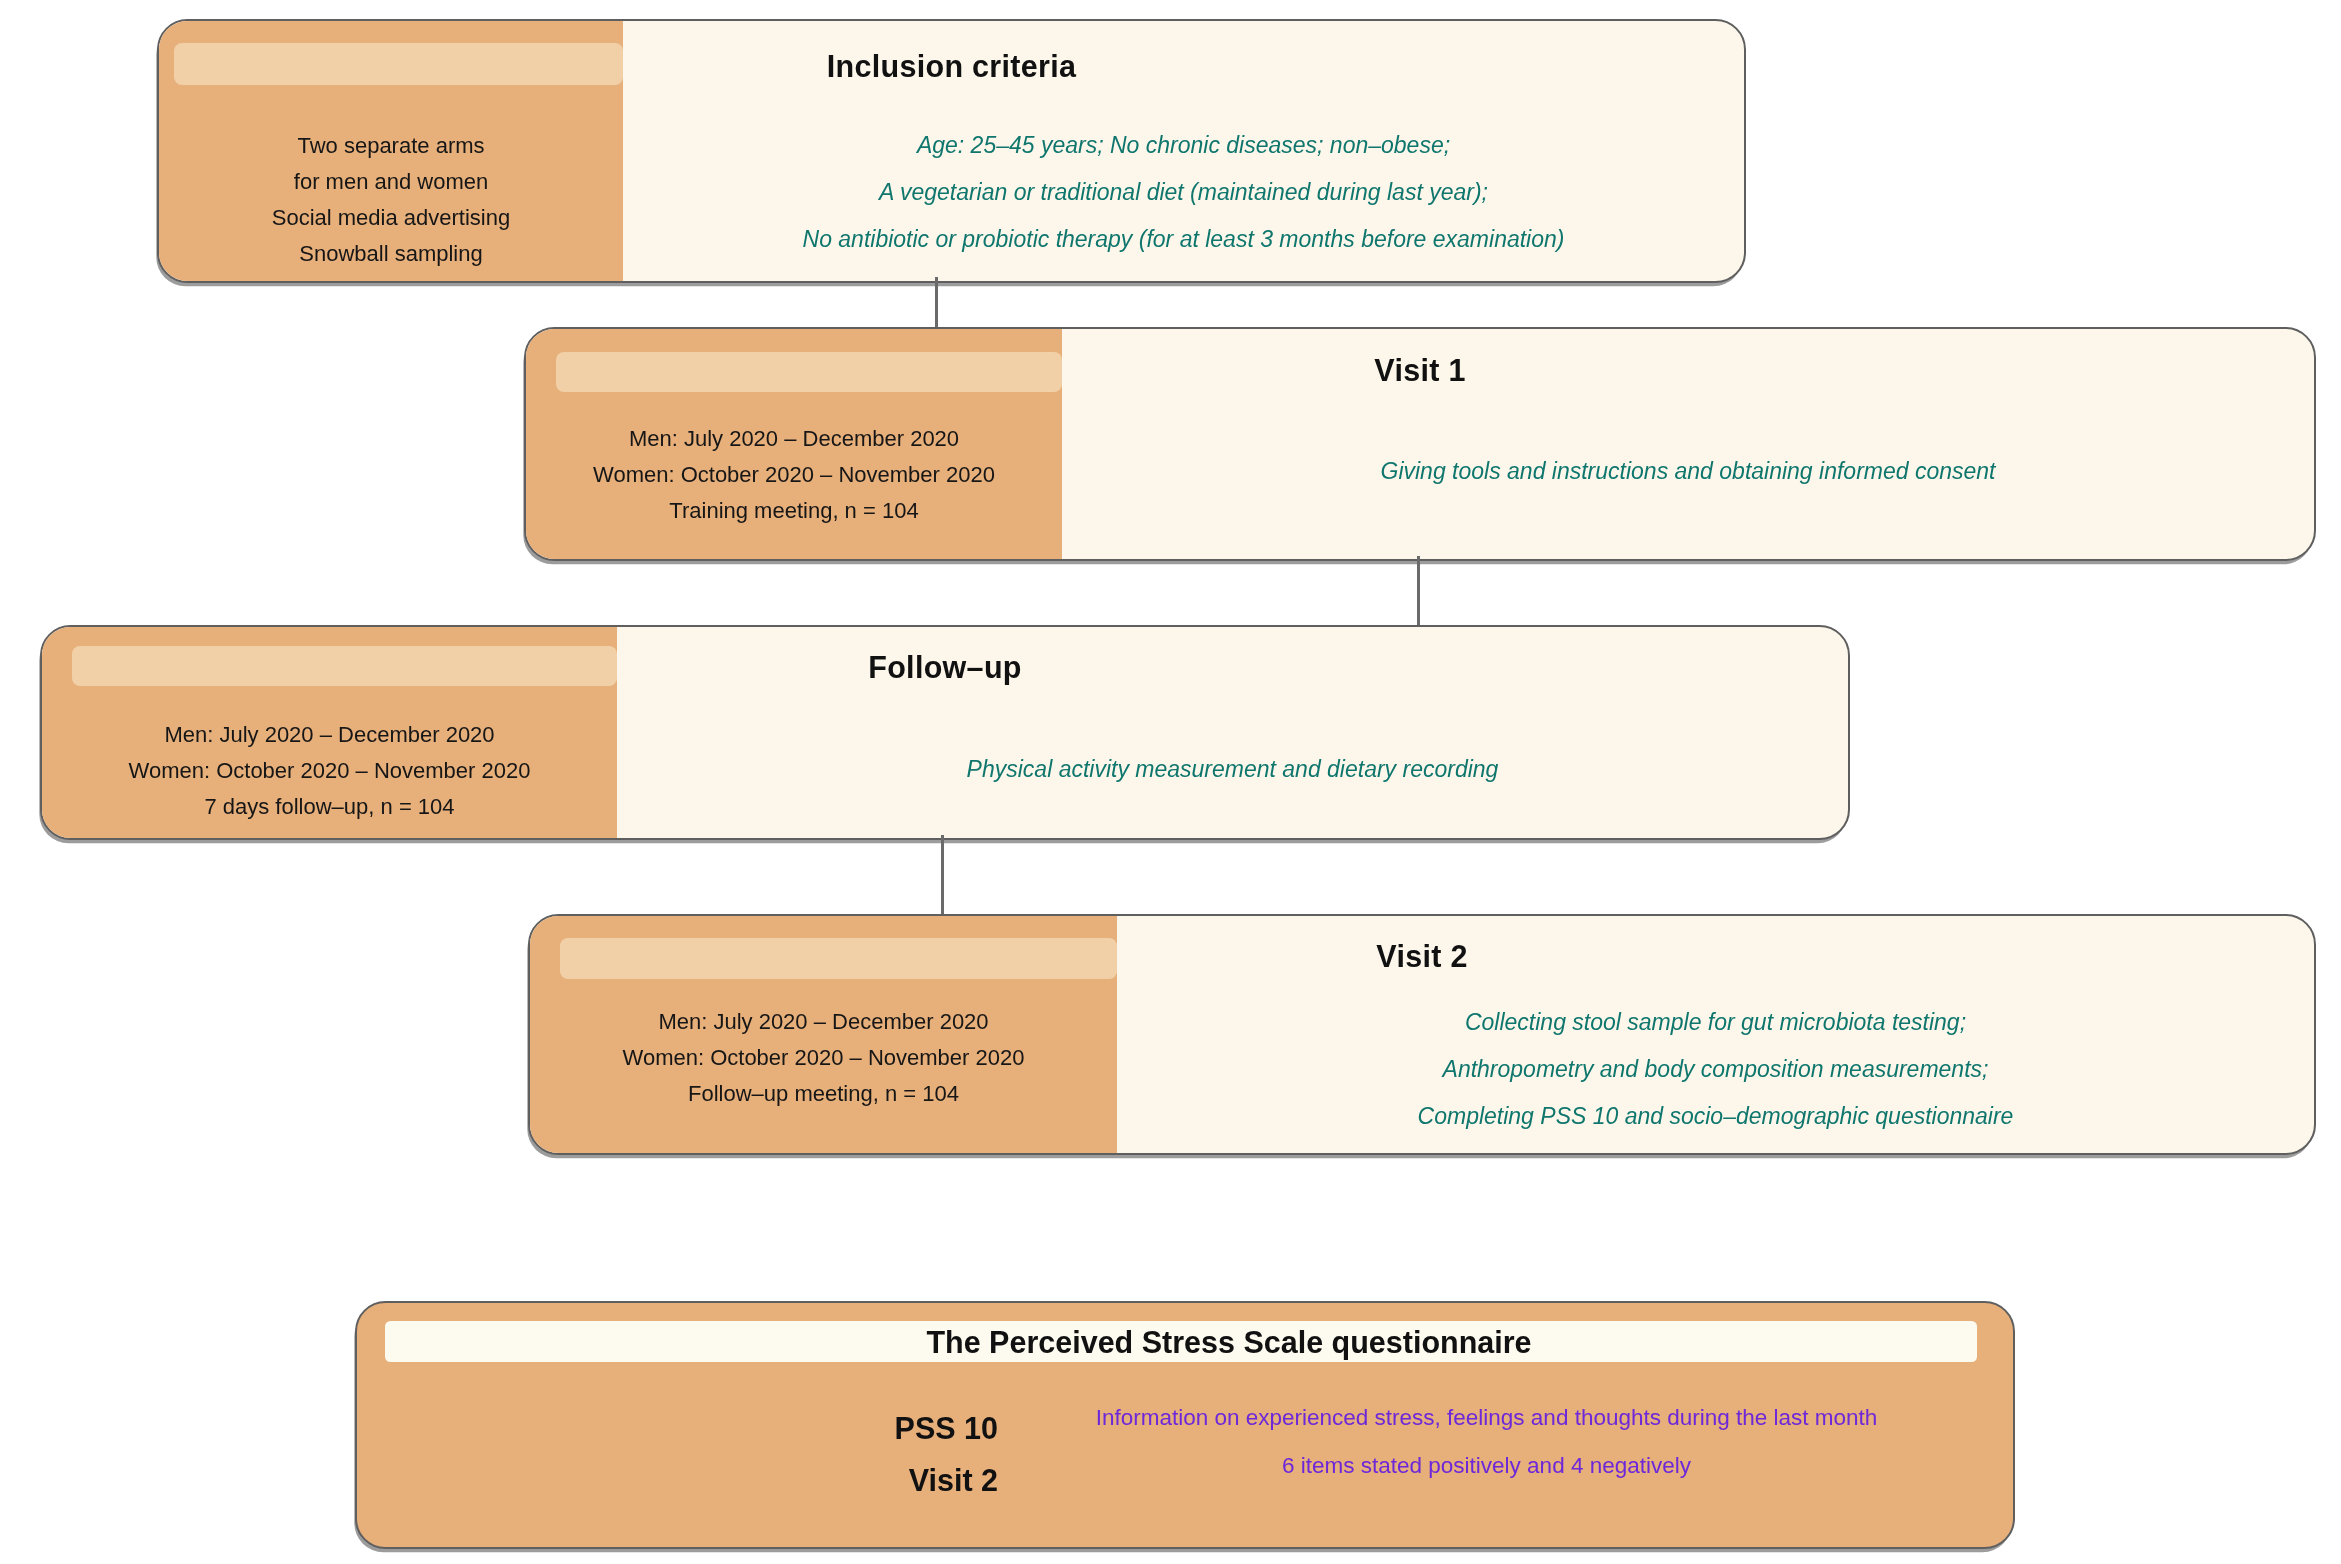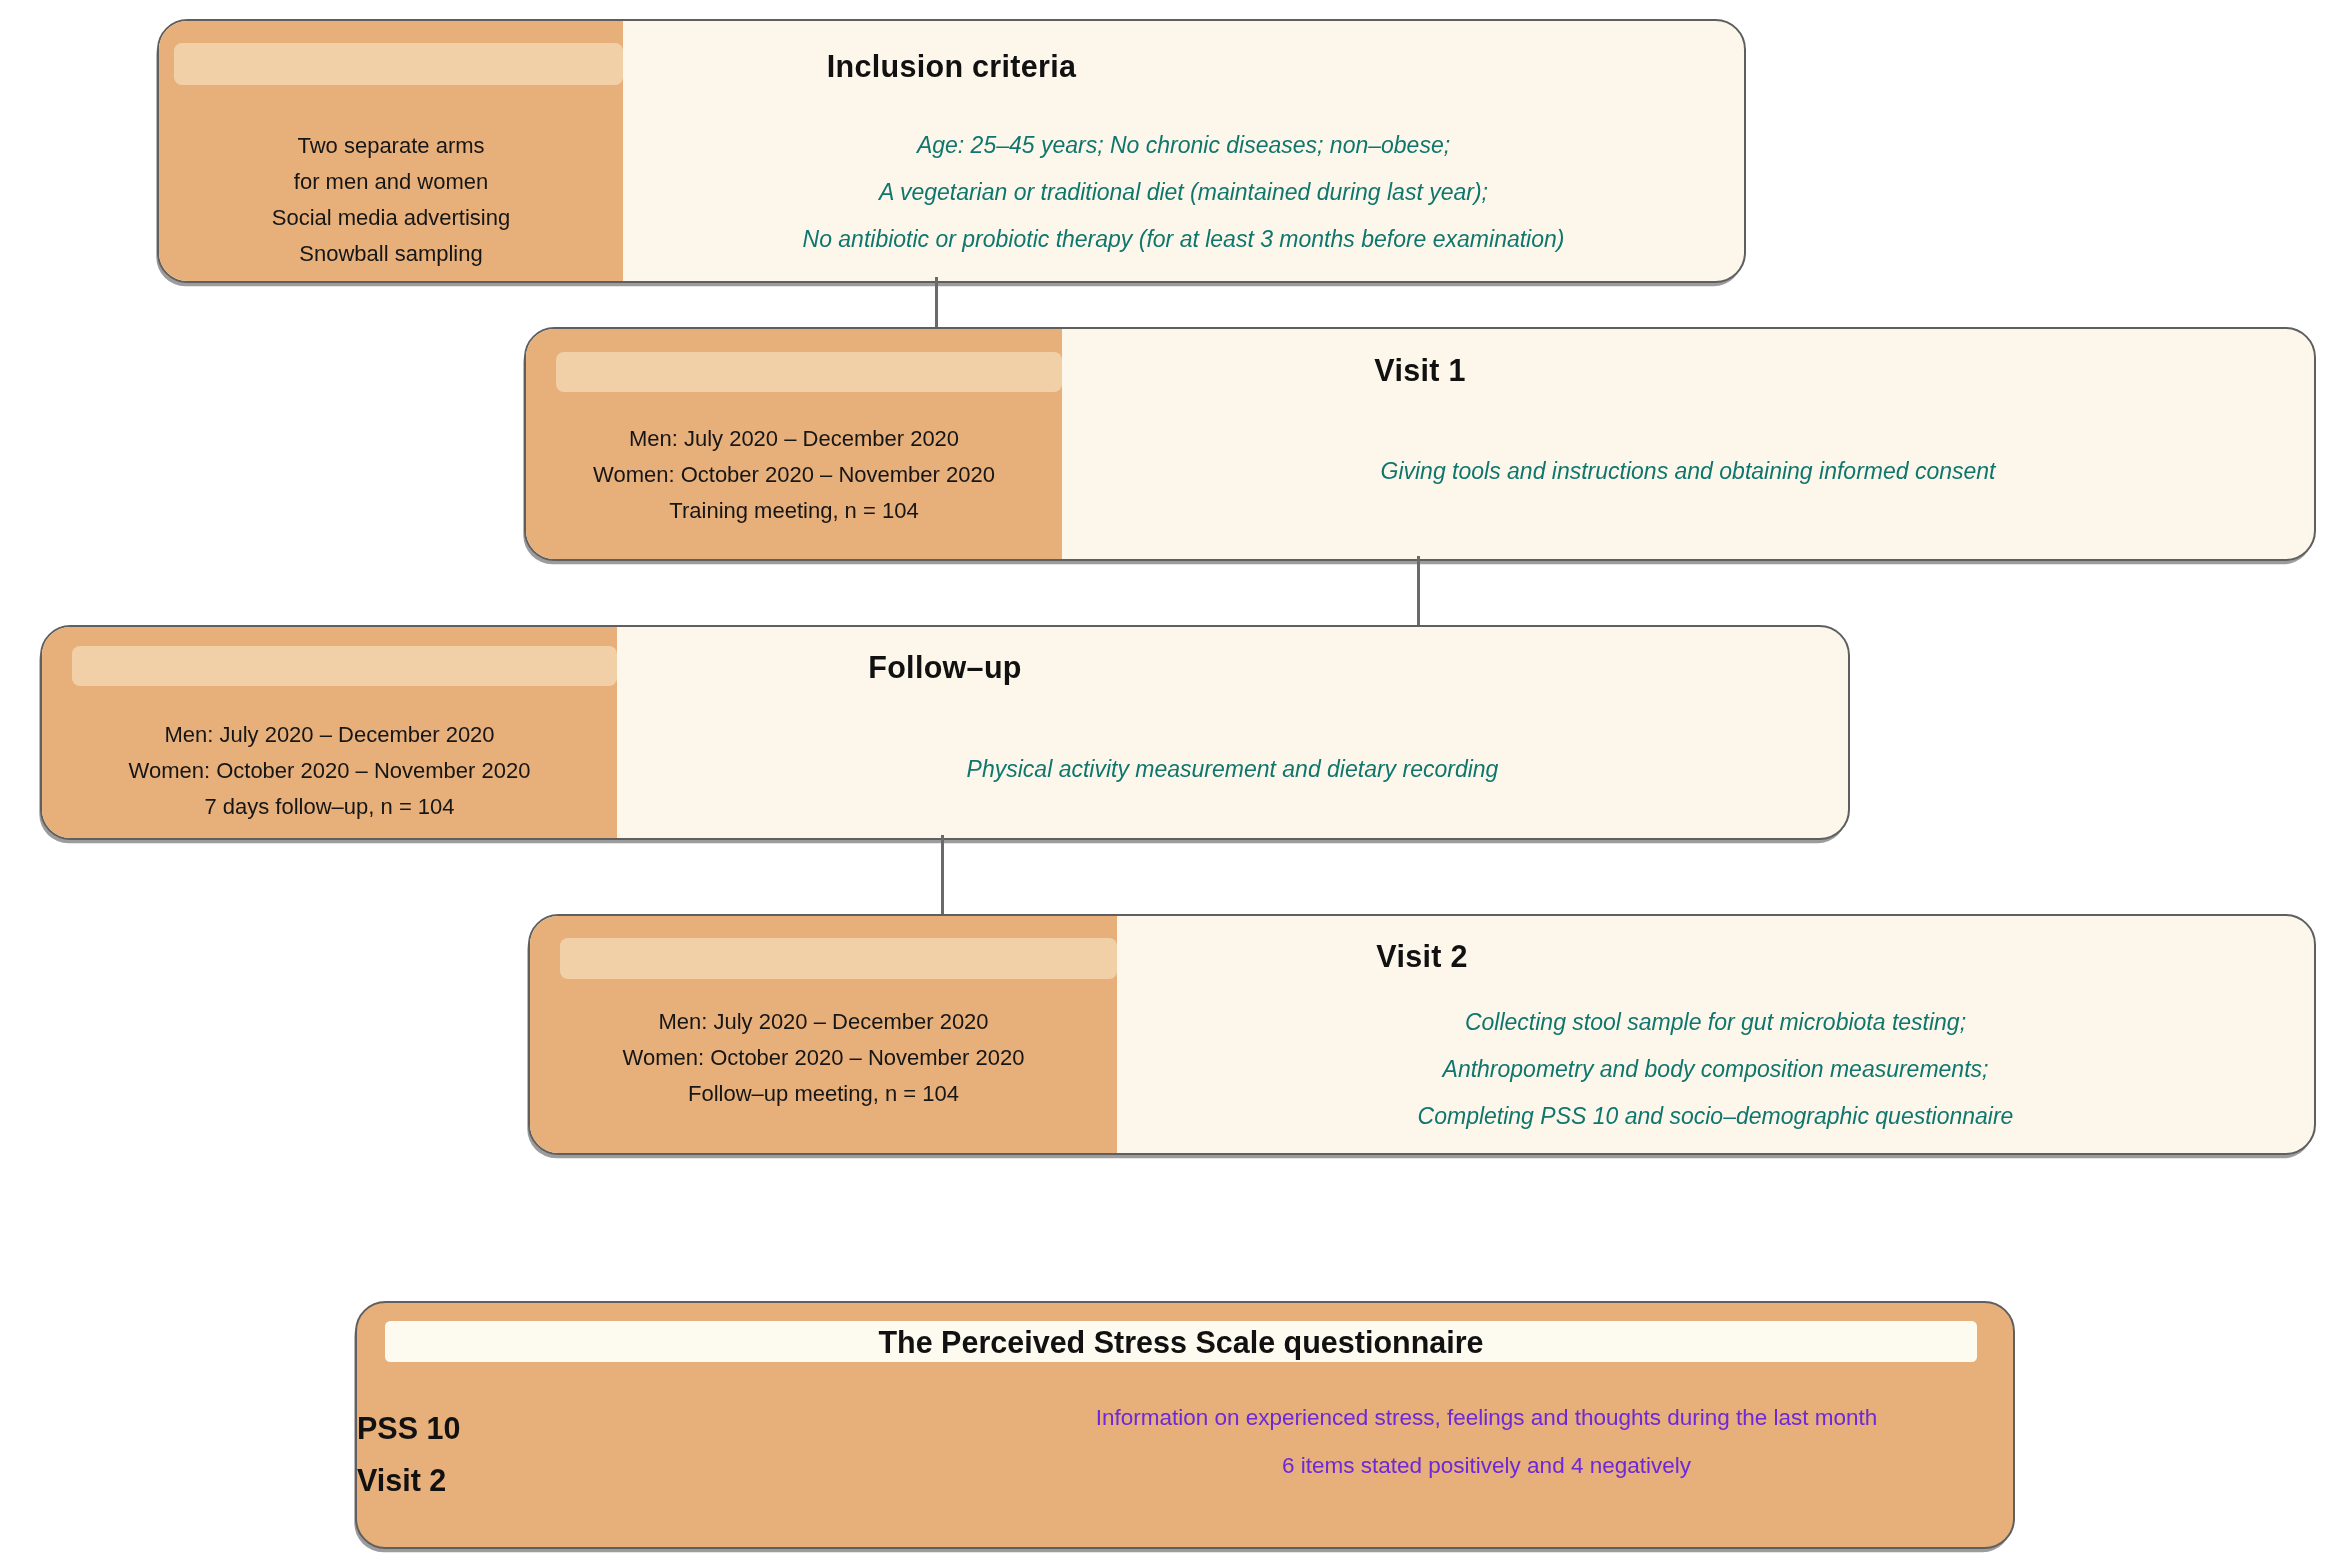--- a/index.html
+++ b/index.html
@@ -75,24 +75,25 @@
   .pss-strip {
     position: absolute;
     background: var(--pss-strip, #fdfaf0);
     border-radius: 5.3px;
   }
   .pss-title {
     position: absolute;
     text-align: center;
     font-size: 30.5px;
     font-weight: bold;
+    margin-left: 48px;
   }
   .pss-left {
     position: absolute;
-    text-align: left;
+    text-align: right;
     font-size: 30.5px;
     font-weight: bold;
     line-height: 52px;
   }
   .pss-body {
     position: absolute;
     text-align: center;
     font-size: 22.5px;
     line-height: 48px;
     color: #6d28d9;

